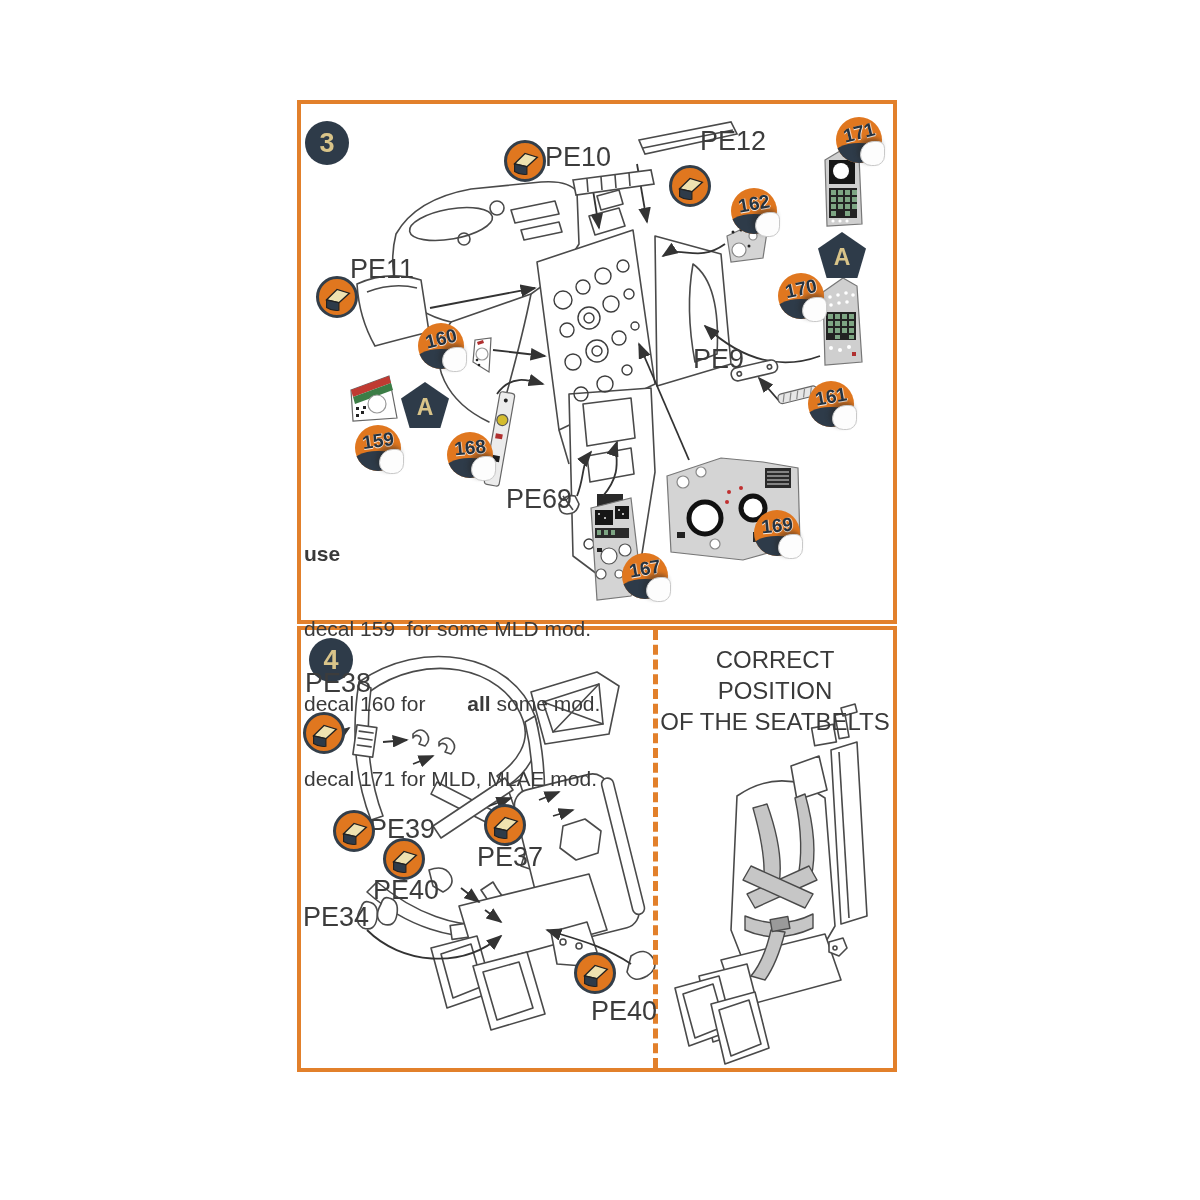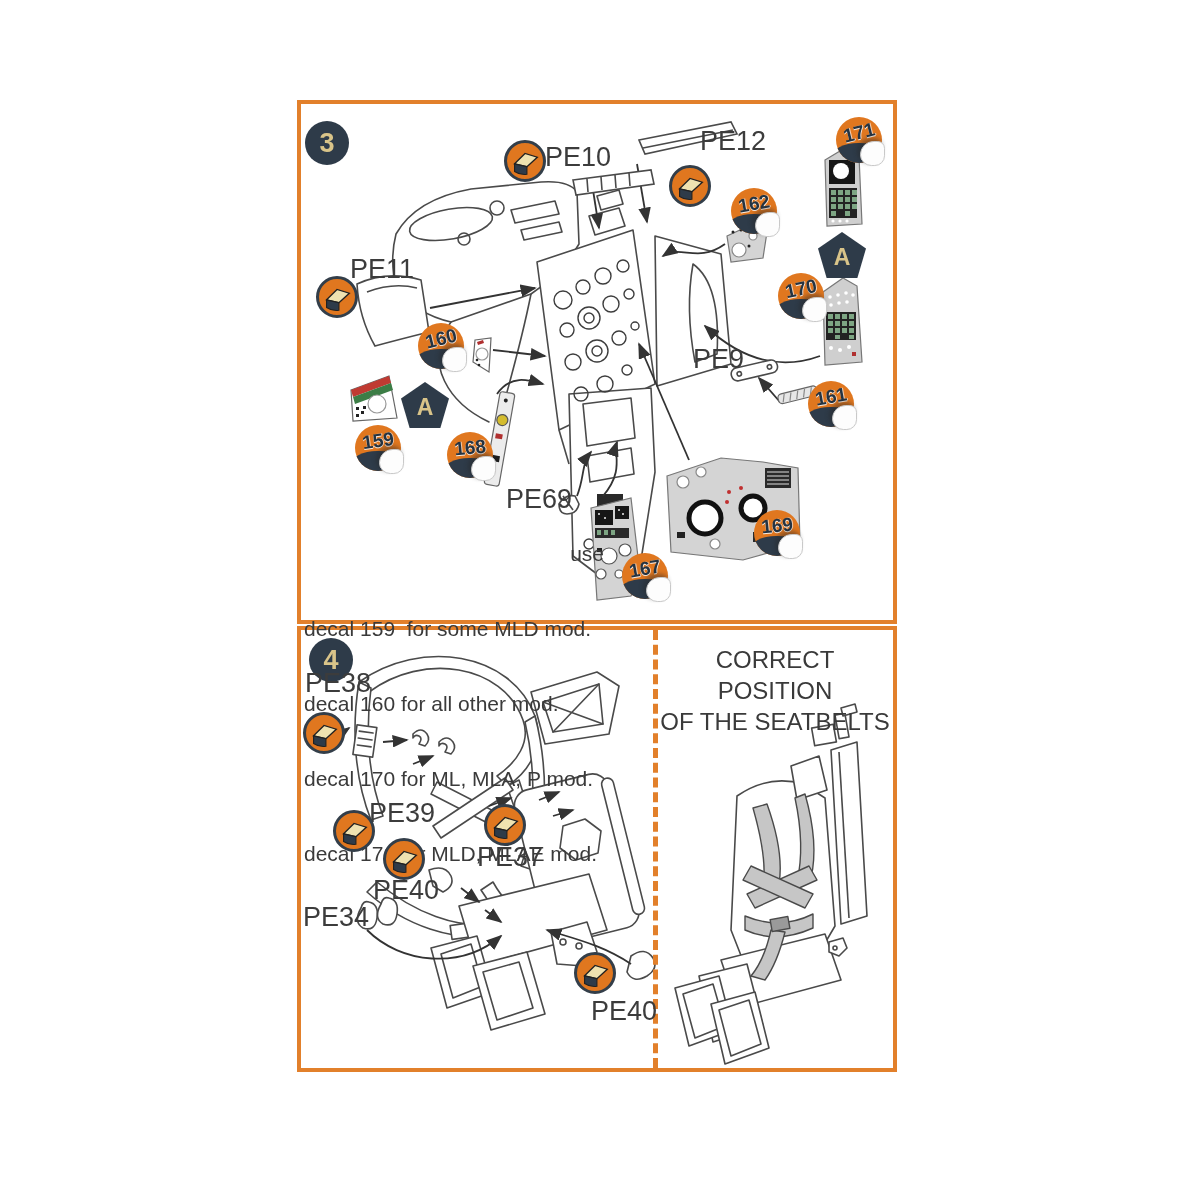--- a/index.html
+++ b/index.html
@@ -24,22 +24,22 @@
         border:1px solid #c9c9c9;border-radius:60% 8px 45% 50%;
         box-shadow:-3px -3px 4px rgba(40,40,40,.45);display:block;z-index:2;}
   .decal .num{position:absolute;top:6px;left:0;right:0;text-align:center;font-weight:bold;
         font-size:19px;line-height:1;color:#253341;display:block;z-index:1;
         text-shadow:0 1px 0 rgba(255,255,255,.85),1px 0 0 rgba(255,255,255,.6);}
   .penta{position:absolute;width:48px;height:46px;background:#2E3B49;z-index:5;
         clip-path:polygon(50% 0,100% 36%,82% 100%,18% 100%,0 36%);
         display:flex;align-items:center;justify-content:center;}
   .penta span{font-weight:bold;font-size:23px;color:#D9C489;margin-top:5px;}
   .note{position:absolute;font-size:21px;line-height:25px;color:#3a3a3a;white-space:pre-wrap;z-index:5;}
-  .note .ttl{font-weight:normal;text-align:right;}
-  .note b{font-weight:normal;}
+  .note .ttl{font-weight:bold;}
+  .note b{font-weight:bold;margin-left:36px;}
   .caption{position:absolute;font-size:24px;line-height:31px;color:#3a3a3a;text-align:center;z-index:5;}
   .divider{position:absolute;top:0;bottom:0;border-left:5px dashed #E2802B;z-index:4;}
 </style>
 </head>
 <body>
 
 <div class="sheet">
 
   <div class="panel" id="panel3">
 
@@ -335,22 +335,21 @@
     <div class="penta" style="left:517px;top:128px">
       <span>A</span>
     </div>
     <div class="penta" style="left:100px;top:278px">
       <span>A</span>
     </div>
 
     <div class="note" style="left:3px;top:387px;width:300px">
       <div class="ttl">use</div>
       <div>decal 159  for some MLD mod.</div>
-      <div><span>decal 160 for </span><b>all</b><span> other mod.</span></div>
-      <div>decal 170 for ML, MLA, P mod.</div>
+      <div><span>decal 160 for </span><b>all</b><span> some mod.</span></div>
       <div>decal 171 for MLD, MLAE mod.</div>
     </div>
 
   </div>
 
   <div class="panel" id="panel4">
 
     <svg class="lineart" width="592" height="438" viewBox="0 0 592 438">
       <defs>
         <marker id="ah2" markerWidth="9" markerHeight="7" refX="8" refY="3.5" orient="auto">
@@ -442,21 +441,21 @@
       </g>
     </svg>
 
     <div class="divider" style="left:352px"></div>
 
     <div class="stepb" style="left:8px;top:8px">
       <span>4</span>
     </div>
 
     <div class="plabel" style="left:4px;top:38px">PE38</div>
-    <div class="plabel" style="left:68px;top:168px">PE39</div>
+    <div class="plabel" style="left:68px;top:184px">PE39</div>
     <div class="plabel" style="left:176px;top:212px">PE37</div>
     <div class="plabel" style="left:72px;top:245px">PE40</div>
     <div class="plabel" style="left:2px;top:272px">PE34</div>
     <div class="plabel" style="left:290px;top:366px">PE40</div>
 
     <div class="fold" style="left:2px;top:82px">
       <svg viewBox="0 0 38 38">
           <path d="M8,22 L19,11 L32,15 L21,25 Z" fill="#EFE2B0" stroke="#222" stroke-width="1.4"></path>
           <path d="M8,22 L21,25 L21,33 Q14,34 8,30 Z" fill="#2E3B49" stroke="#222" stroke-width="1.2"></path>
         </svg>

